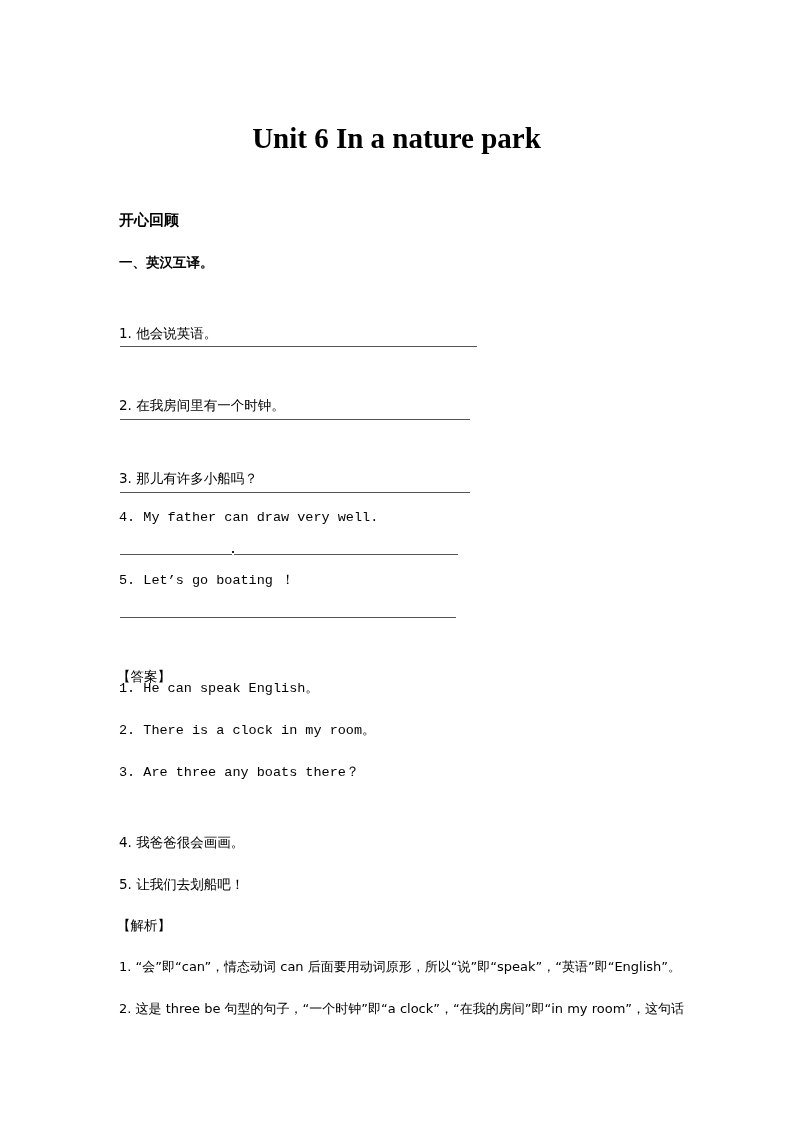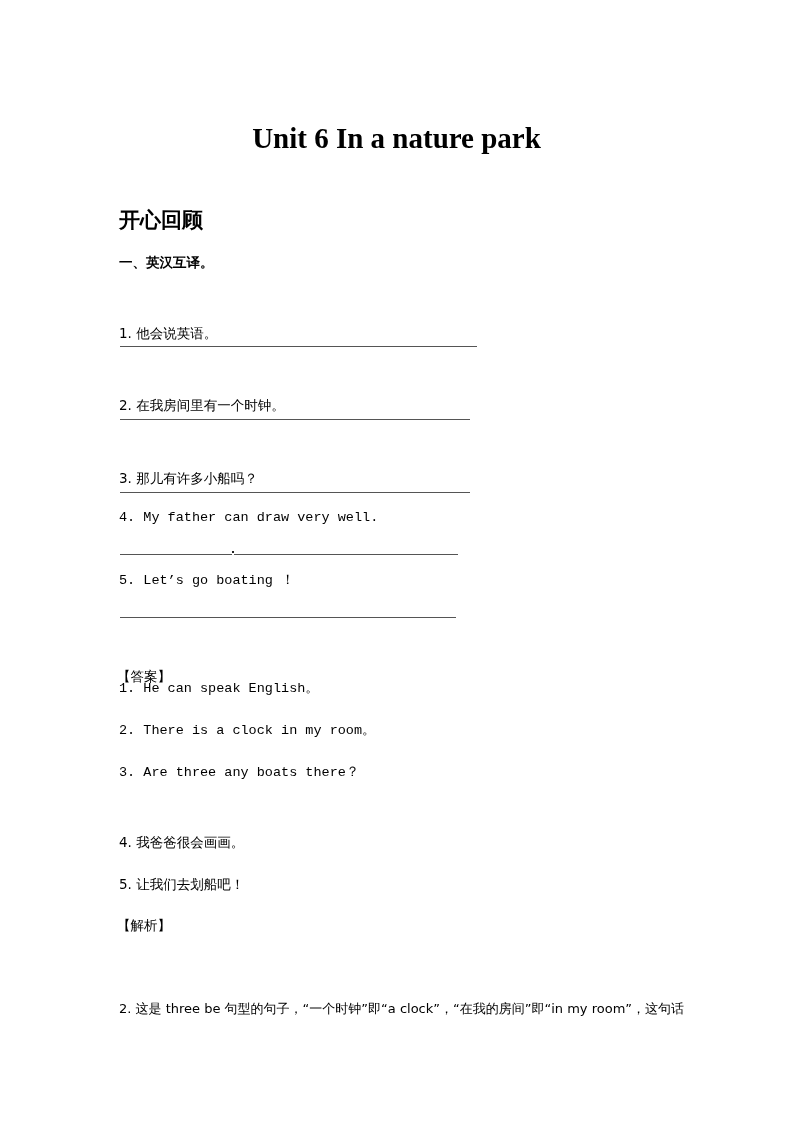--- a/index.html
+++ b/index.html
@@ -4,21 +4,21 @@
 <style>
   html, body { margin: 0; padding: 0; background: #ffffff; }
   body { width: 793px; height: 1122px; position: relative; overflow: hidden; color: #000; }
   .page { position: absolute; left: 0; top: 0; width: 793px; height: 1122px; }
   .title { position: absolute; left: 0; width: 793px; text-align: center;
     font-family: "Liberation Serif", "DejaVu Serif", serif; font-weight: bold; font-size: 29px; line-height: 32px; margin-top: 21px; }
   .t1 { top: 101px; }
   .t2 { top: 143px; left: 0; }
   .line { position: absolute; left: 119px; font-family: Liberation Mono, monospace; font-size: 13.5px; line-height: 18px; white-space: nowrap; }
   .bold { font-weight: bold; font-family: "DejaVu Sans", sans-serif; }
-  .h1 { font-size: 21px; }
+  .h1 { font-size: 15px; }
   .h2 { font-size: 13.5px; }
   .rule { position: absolute; height: 0; border-top: 1px solid #555; }
   .dot { position: absolute; width: 2px; height: 2px; background: #222; }
   .cjk { font-family: "DejaVu Sans", sans-serif; margin-top: 28px; }
 </style>
 </head>
 <body>
 
 <div class="page">
   <div class="title t1">Unit 6 In a nature park</div>
@@ -44,14 +44,15 @@
   <div class="rule" style="top:617px; left:120px; width:336px;"></div>
 
   <div class="line cjk" style="top:639px; left:117px;text-align:right;">【答案】</div>
   <div class="line" style="top:680px;">1.  He can speak  English。</div>
   <div class="line" style="top:722px;">2.  There  is a clock  in my  room。</div>
   <div class="line" style="top:764px;">3.  Are three any boats there？</div>
   <div class="line cjk" style="top:805px;">4. 我爸爸很会画画。</div>
   <div class="line cjk" style="top:847px;">5. 让我们去划船吧！</div>
 
   <div class="line cjk" style="top:888px; left:117px;">【解析】</div>
+  <div class="line cjk" style="top:930px; font-size:13px;">1. “会”即“can”，情态动词 can 后面要用动词原形，所以“说”即“speak”，“英语”即“English”。</div>
   <div class="line cjk" style="top:972px; font-size:13px;">2. 这是 three be 句型的句子，“一个时钟”即“a clock”，“在我的房间”即“in my room”，这句话</div>
 </div>
 
 </body></html>

